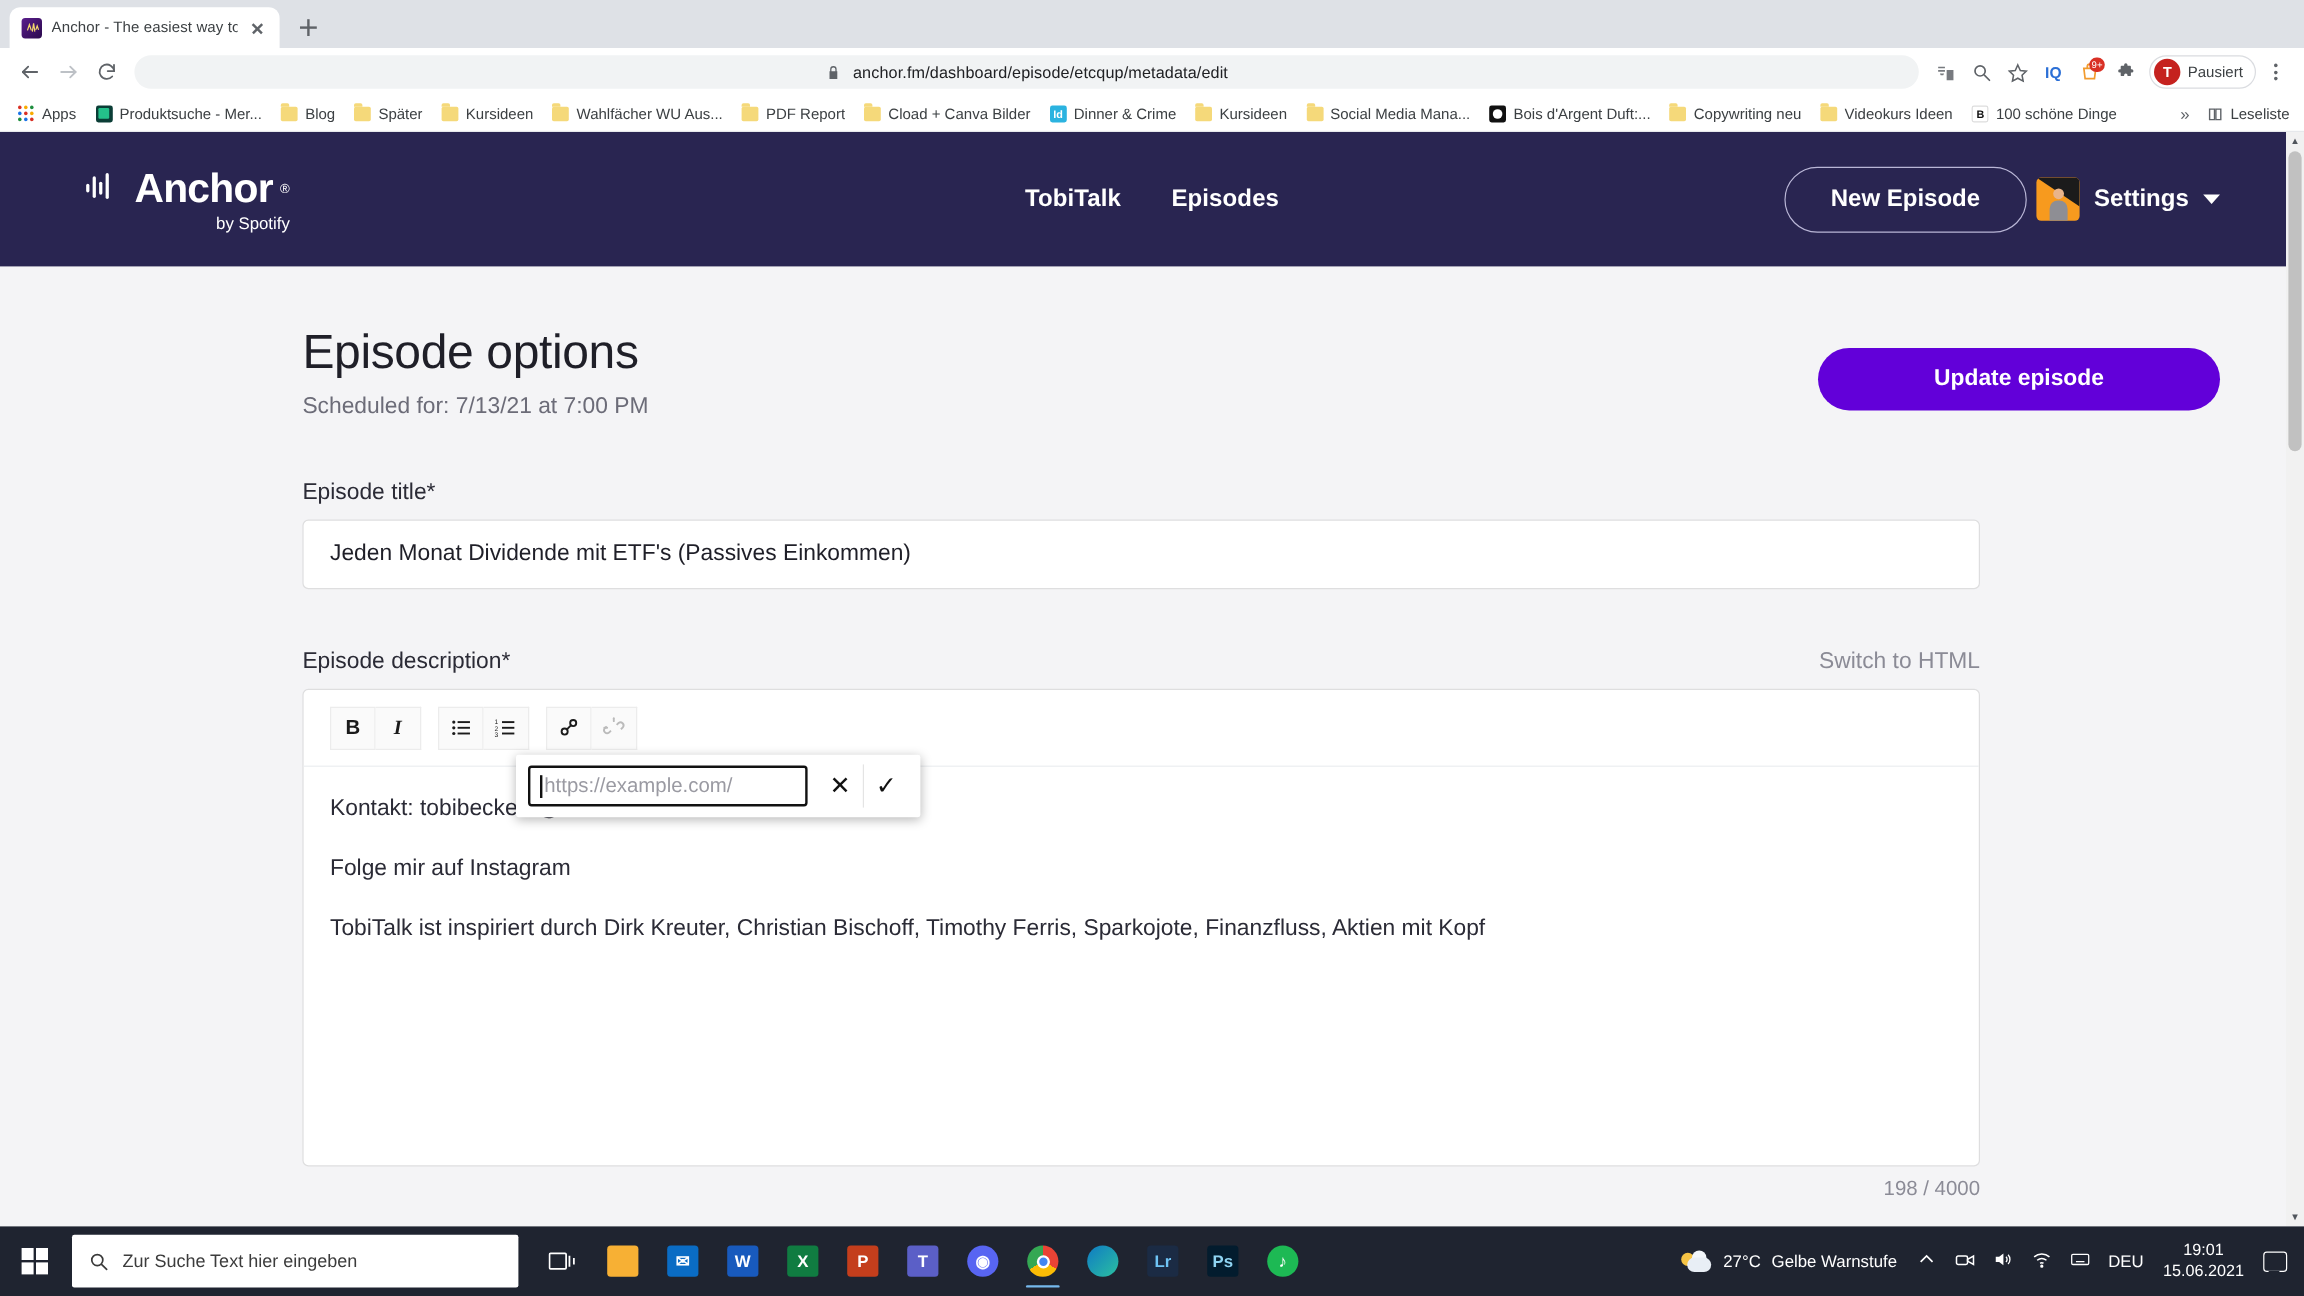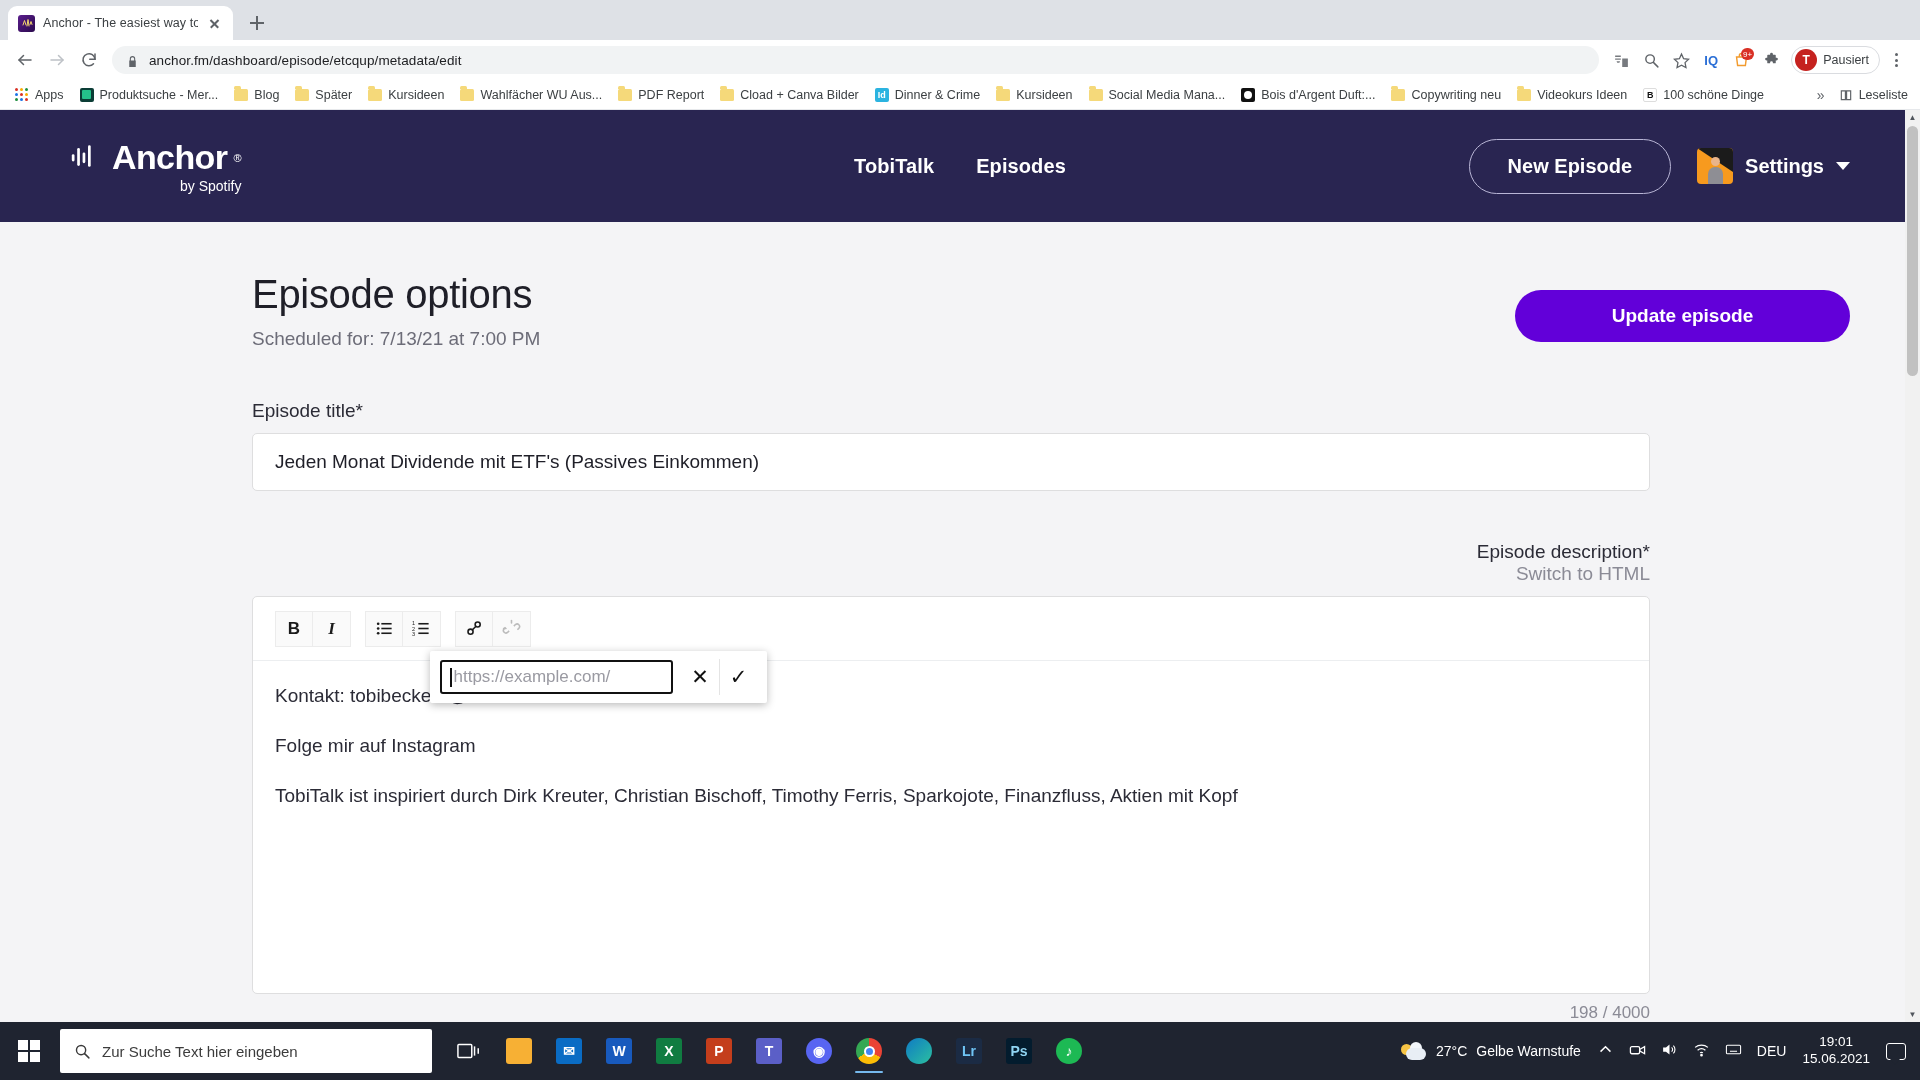--- a/index.html
+++ b/index.html
@@ -60,20 +60,21 @@
   .nav-btn {
     width: 30px; height: 30px; display: flex; align-items: center;
     justify-content: center; border-radius: 50%; color: #5f6368;
   }
   .nav-btn svg { width: 18px; height: 18px; }
   .nav-btn.disabled { color: #bdc1c6; }
   .omnibox {
     flex: 1; height: 28px; background: #f1f3f4; border-radius: 14px;
     display: flex; align-items: center; padding: 0 14px; gap: 10px;
     margin: 0 6px;
+    justify-content: center;
   }
   .omnibox .lock { width: 13px; height: 13px; color: #5f6368; flex: 0 0 auto; }
   .omnibox .url { font-size: 13.5px; color: #202124; letter-spacing: .1px; }
   .tb-icon {
     width: 28px; height: 28px; display: flex; align-items: center;
     justify-content: center; color: #5f6368; flex: 0 0 auto; position: relative;
   }
   .tb-icon svg { width: 17px; height: 17px; }
   .badge-dot {
     position: absolute; top: 2px; right: 1px; min-width: 12px; height: 12px;
@@ -143,21 +144,21 @@
   .logo-reg { color: #fff; font-size: 11px; vertical-align: super; }
   .logo-sub { color: #fff; font-size: 14px; align-self: flex-end; margin-top: 1px; padding-left: 43px; }
 
   .nav-center {
     position: absolute; left: 50%; transform: translateX(-50%);
     display: flex; gap: 42px;
   }
   .nav-link { color: #ffffff; font-size: 20px; font-weight: 600; letter-spacing: .1px; }
 
   .header-right {
-    margin-left: auto; display: flex; align-items: center; gap: 26px;
+    margin-left: auto; display: flex; align-items: center; gap: 8px;
   }
   .new-episode-btn {
     border: 1.5px solid #b9b6d6; border-radius: 30px; color: #fff;
     font-size: 20px; font-weight: 700; padding: 15px 38px; background: transparent;
   }
   .settings-group { display: flex; align-items: center; gap: 12px; }
   .avatar {
     width: 36px; height: 36px; border-radius: 4px; overflow: hidden;
     background: #f79a1e; position: relative;
   }
@@ -192,21 +193,21 @@
     font-size: 19px; font-weight: 700; padding: 15px 0; width: 335px; text-align: center;
   }
 
   .field-label { font-size: 19px; color: #2b2b36; margin-top: 50px; margin-bottom: 11px; }
   .text-input {
     width: 1398px; height: 58px; background: #fff; border: 1px solid #dededf;
     border-radius: 5px; display: flex; align-items: center; padding: 0 22px;
     font-size: 19px; color: #1f1f28;
   }
 
-  .desc-label-row { display: flex; align-items: flex-end; margin-top: 50px; width: 1398px; flex-direction: column; }
+  .desc-label-row { display: flex; align-items: flex-end; margin-top: 50px; width: 1398px; }
   .switch-html { margin-left: auto; font-size: 19px; color: #8b8b96; }
 
   .editor {
     width: 1398px; background: #fff; border: 1px solid #dededf; border-radius: 5px;
     margin-top: 11px; position: relative; height: 398px;
   }
   .editor-toolbar {
     height: 64px; border-bottom: 1px solid #eceef0; display: flex;
     align-items: center; padding-left: 22px; gap: 14px;
   }

